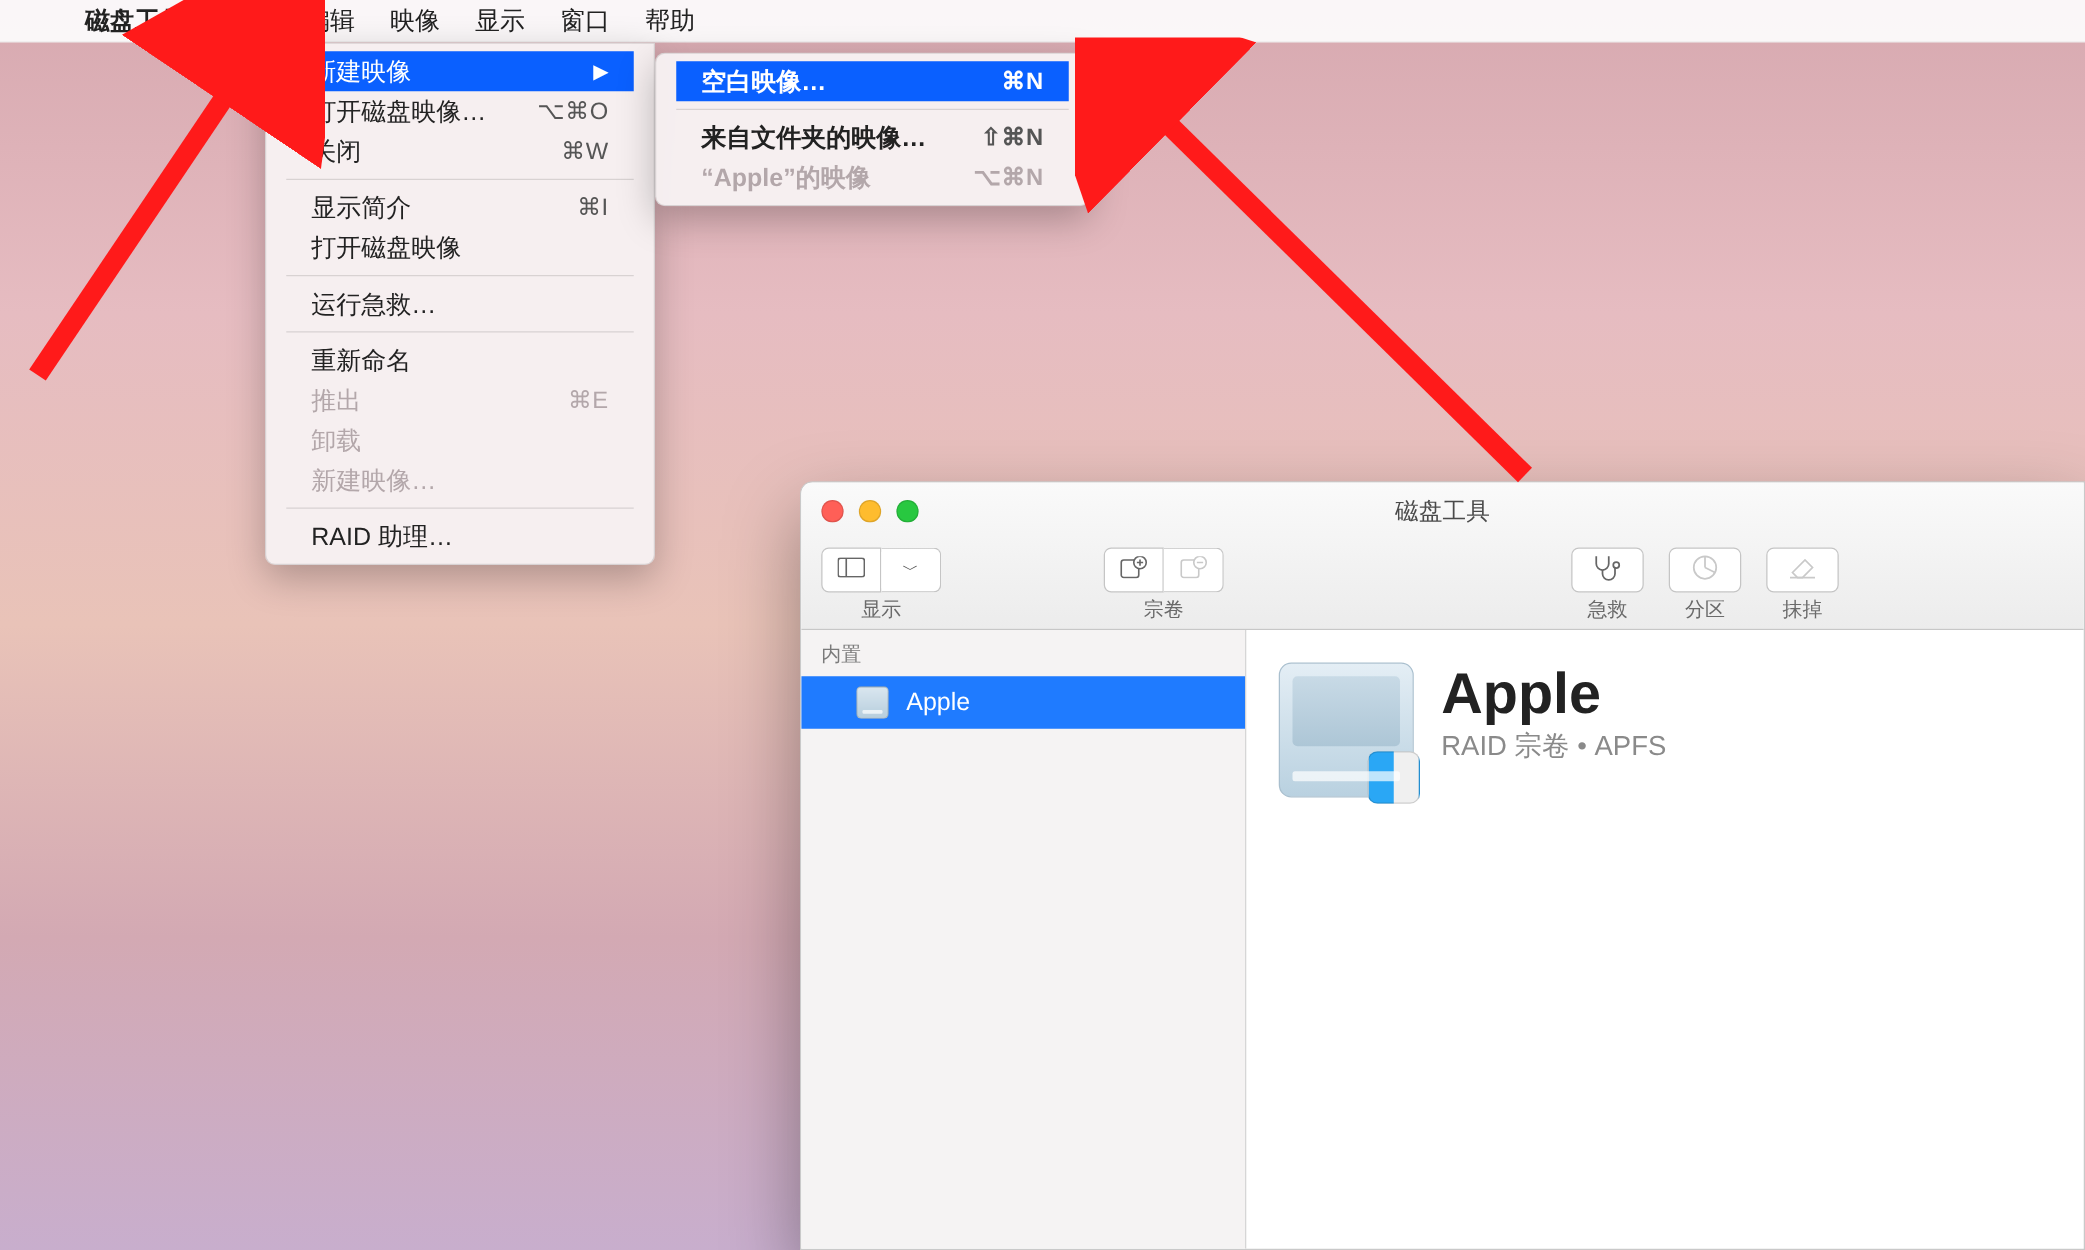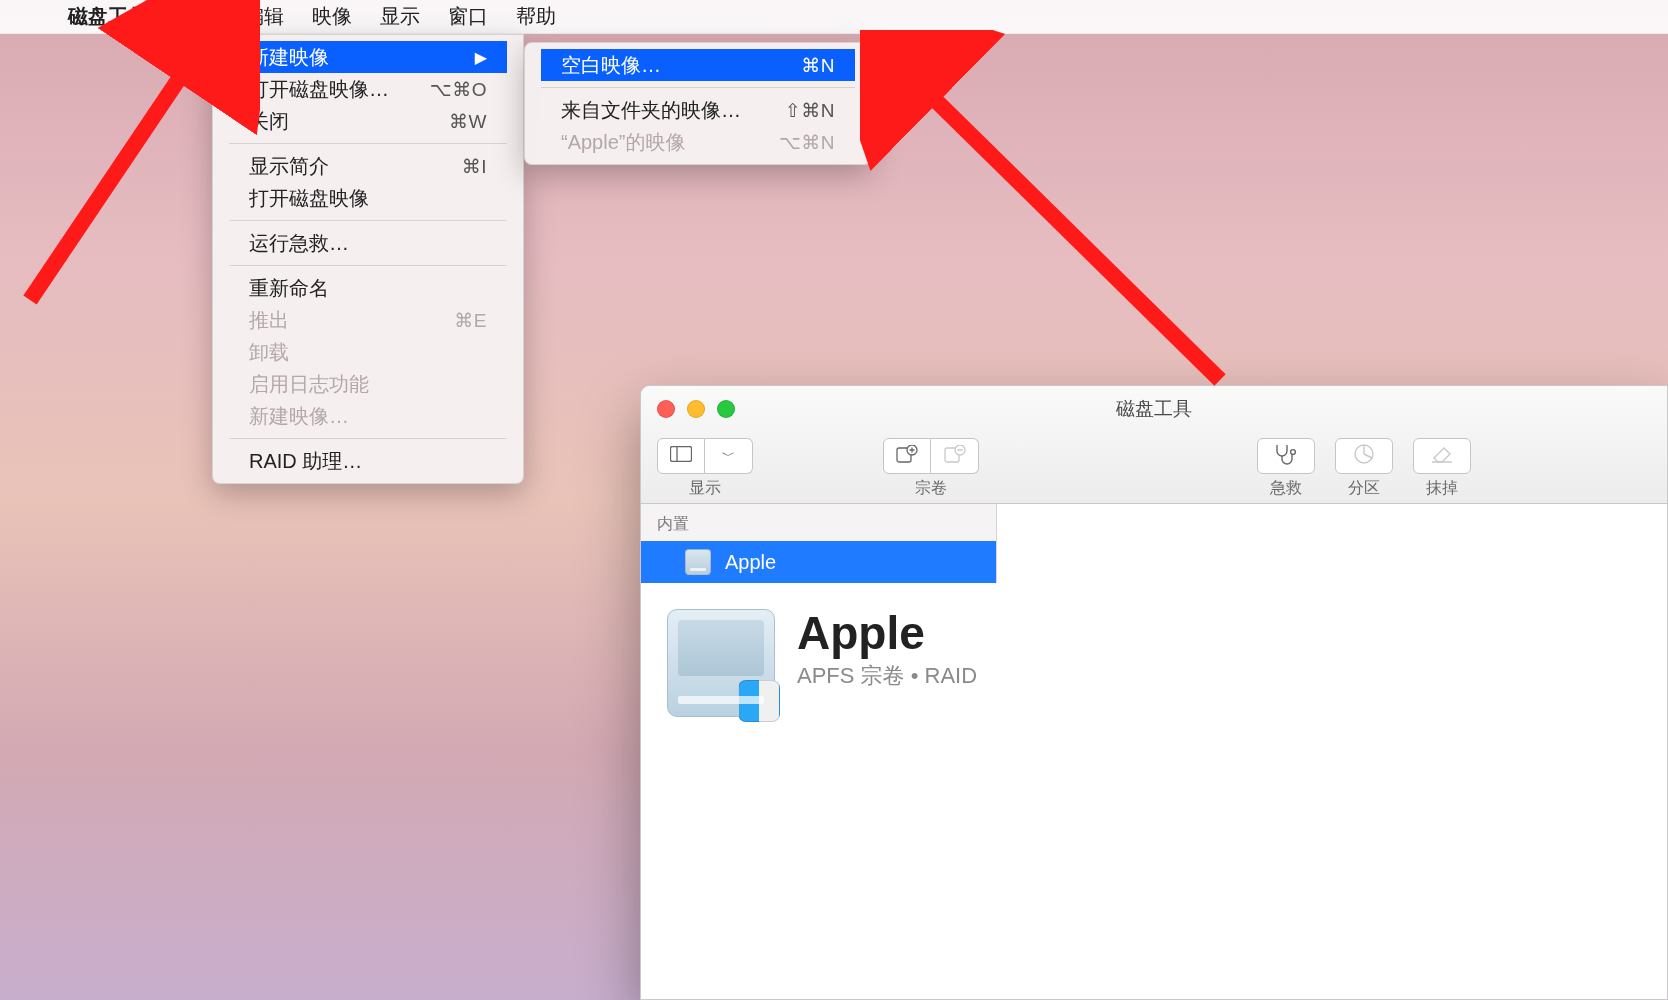--- a/index.html
+++ b/index.html
@@ -27,21 +27,21 @@
     position: absolute;
     background: rgba(246,240,241,0.98);
     border: 1px solid rgba(0,0,0,0.12);
     border-radius: 0 0 8px 8px;
     box-shadow: 0 10px 30px rgba(0,0,0,0.25);
     font-size: 20px;
     color: #222;
     padding: 6px 16px;
   }
   .dropdown.file-menu { left: 212px; top: 34px; width: 312px; }
-  .dropdown.sub-menu  { left: 524px; top: 42px; width: 348px; border-radius: 8px; }
+  .dropdown.sub-menu  { left: 524px; top: 42px; width: 348px; border-radius: 8px; font-weight: bold; }
   .d-item { display: flex; align-items: center; justify-content: space-between; height: 32px; padding: 0 20px; cursor: default; }
   .d-item .label { white-space: nowrap; }
   .d-item .shortcut { color: #555; letter-spacing: 0.5px; font-size: 19px; }
   .d-item.highlight { background: #0a60ff; color: #fff; }
   .d-item.highlight .shortcut { color: #fff; }
   .d-item.disabled { color: #b3a7aa; }
   .d-item.disabled .shortcut { color: #b3a7aa; }
   .d-item .chev { font-size: 16px; }
   .d-sep { height: 1px; background: rgba(0,0,0,0.12); margin: 6px 0; }
 
@@ -79,21 +79,21 @@
   .tb-btn.r { border-radius:0 6px 6px 0; border-left:none; }
   .tb-btn.single { border-radius:6px; }
   .tb-label { font-size:16px; color:#6a6a6a; }
   .tb-group.view  { margin-left: 16px; }
   .tb-group.vol   { margin-left: 130px; }
   .tb-group.aid   { margin-left: 278px; }
   .tb-group.part  { margin-left: 20px; align-items: center; }
   .tb-group.erase { margin-left: 20px; }
   .tb-btn.disabled { color:#c9c9c9; }
 
-  .du-body { position:absolute; top:118px; bottom:0; left:0; right:0; display:flex;flex-direction:column; }
+  .du-body { position:absolute; top:118px; bottom:0; left:0; right:0; display:flex; }
   .du-sidebar { width:356px; background:#f5f3f3; border-right:1px solid #d6d6d6; }
   .sb-header { font-size:16px; color:#7a7a7a; padding:10px 16px 6px; }
   .sb-row { display:flex; align-items:center; height:42px; padding-left:44px; gap:14px; font-size:20px; }
   .sb-row.selected { background:#1f7bff; color:#fff; }
   .hdd-mini {
     width:26px; height:26px; border-radius:4px;
     background: linear-gradient(#d9e6ef,#b7cedd);
     border:1px solid rgba(0,0,0,0.15);
     position:relative; flex-shrink:0;
   }
@@ -176,24 +176,20 @@
   </div>
   <div class="d-item disabled">
     <span class="label">推出</span>
     <span class="shortcut">⌘E</span>
   </div>
   <div class="d-item disabled">
     <span class="label">卸载</span>
     <span class="shortcut"></span>
   </div>
   <div class="d-item disabled">
-    <span class="label">启用日志功能</span>
-    <span class="shortcut"></span>
-  </div>
-  <div class="d-item disabled">
     <span class="label">新建映像…</span>
     <span class="shortcut"></span>
   </div>
   <div class="d-sep"></div>
   <div class="d-item">
     <span class="label">RAID 助理…</span>
     <span class="shortcut"></span>
   </div>
 </div>
 
@@ -319,21 +315,21 @@
       </div>
     </div>
 
     <div class="du-main">
       <div class="vol-header">
         <div class="hdd-big">
           <div class="finder-badge"></div>
         </div>
         <div>
           <div class="vol-name">Apple</div>
-          <div class="vol-sub">APFS 宗卷 • RAID</div>
+          <div class="vol-sub">RAID 宗卷 • APFS</div>
         </div>
       </div>
 
     </div>
   </div>
 </div>
 
 <svg class="arrow-svg" style="left:0px; top:0px;" width="260" height="320">
   <defs>
       <marker id="ah1" markerWidth="14" markerHeight="14" refX="2" refY="6" orient="auto">

